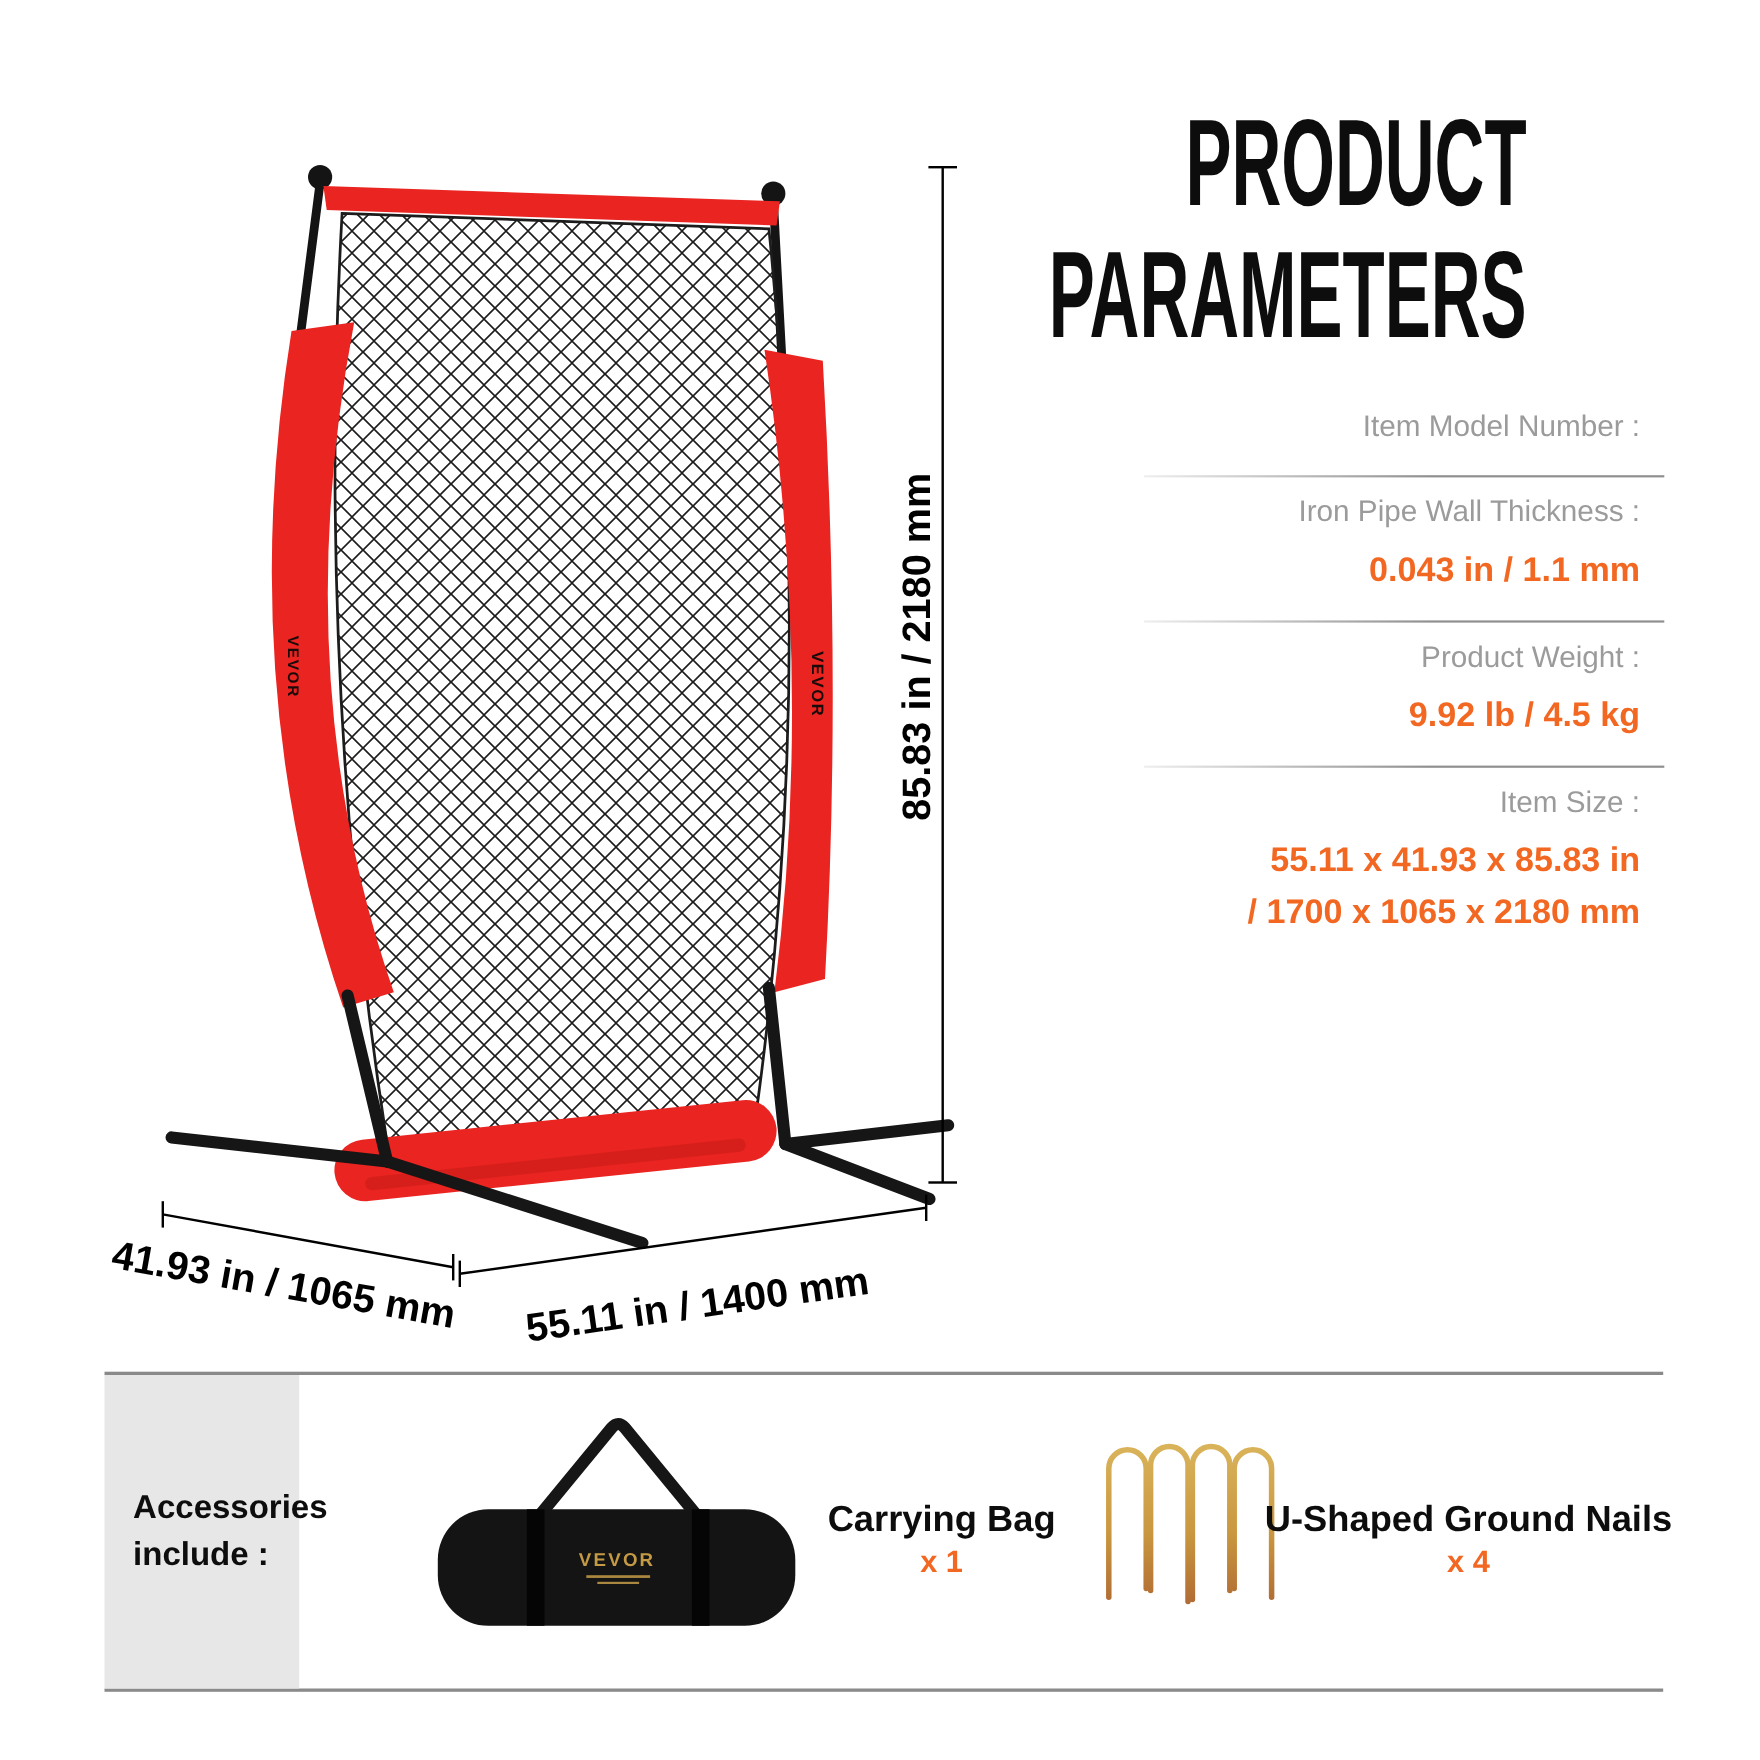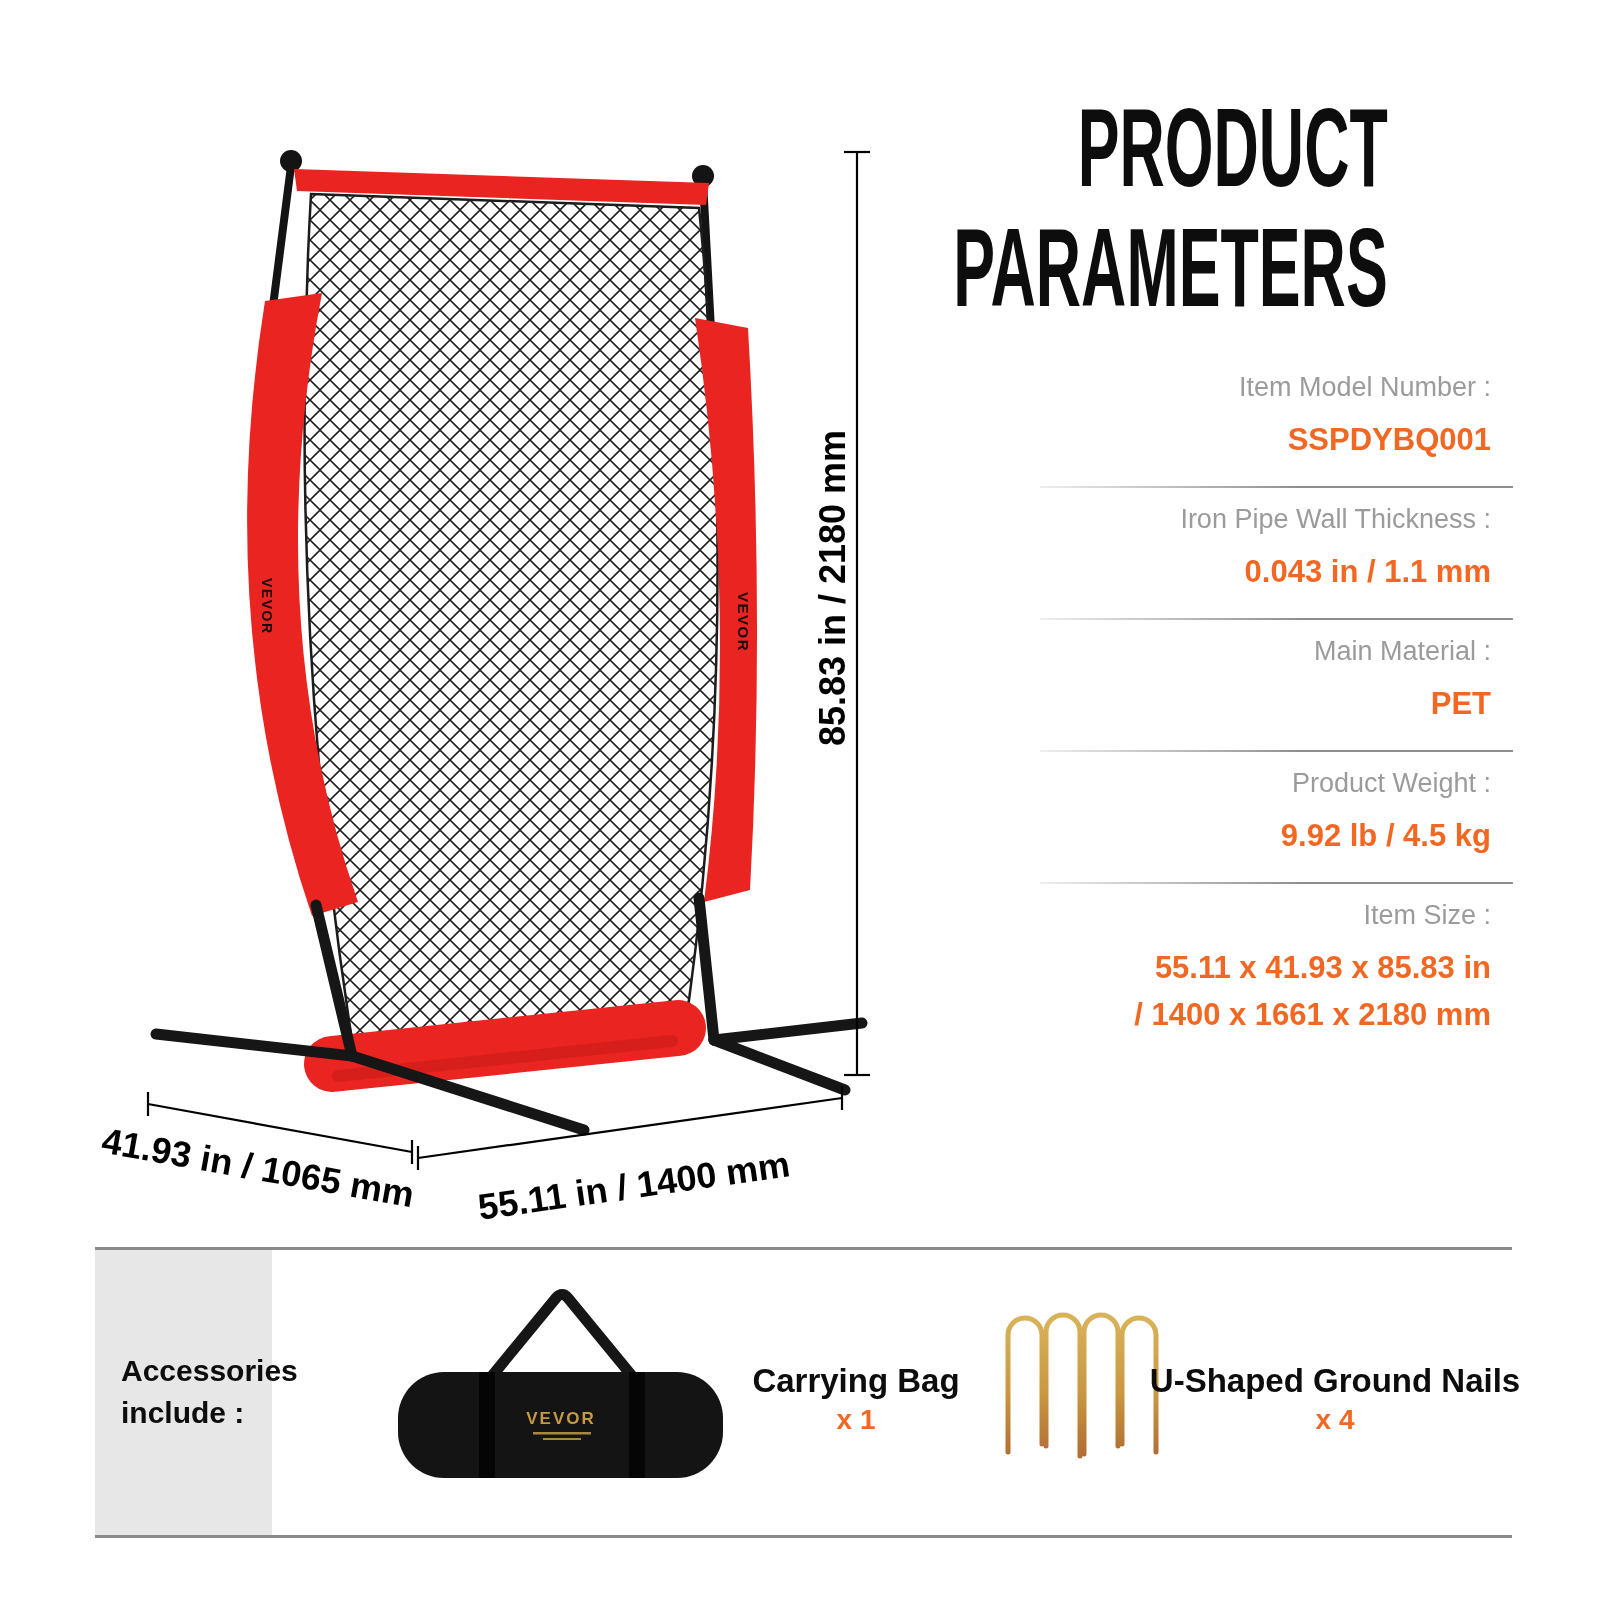--- a/index.html
+++ b/index.html
@@ -138,38 +138,33 @@
   </svg>
 
   <div class="title">
     <div>PRODUCT</div>
     <div>PARAMETERS</div>
   </div>
 
   <div class="specs">
     <div class="spec-row">
       <div class="spec-label">Item Model Number :</div>
-      <div class="spec-value">SSPDYBQ001</div>
     </div>
     <div class="spec-row">
       <div class="spec-label">Iron Pipe Wall Thickness :</div>
       <div class="spec-value">0.043 in / 1.1 mm</div>
-    </div>
-    <div class="spec-row">
-      <div class="spec-label">Main Material :</div>
-      <div class="spec-value">PET</div>
     </div>
     <div class="spec-row">
       <div class="spec-label">Product Weight :</div>
       <div class="spec-value">9.92 lb / 4.5 kg</div>
     </div>
     <div class="spec-row">
       <div class="spec-label">Item Size :</div>
       <div class="spec-value">55.11 x 41.93 x 85.83 in</div>
-      <div class="spec-value2">/ 1400 x 1661 x 2180 mm</div>
+      <div class="spec-value2">/ 1700 x 1065 x 2180 mm</div>
     </div>
   </div>
 
   <div class="dim dim-height">85.83 in / 2180 mm</div>
   <div class="dim dim-depth">41.93 in / 1065 mm</div>
   <div class="dim dim-width">55.11 in / 1400 mm</div>
 
   <div class="acc">
     <div class="acc-side"></div>
     <div class="acc-head">

